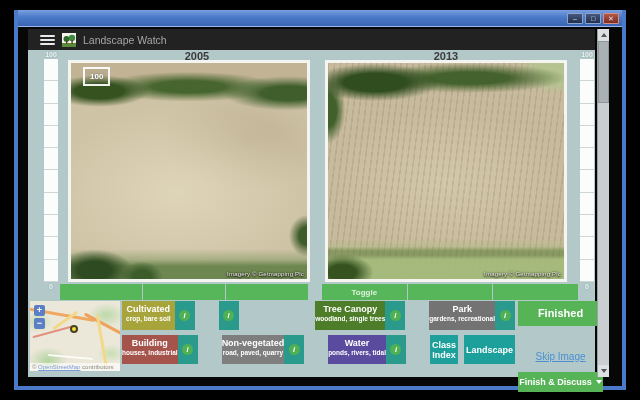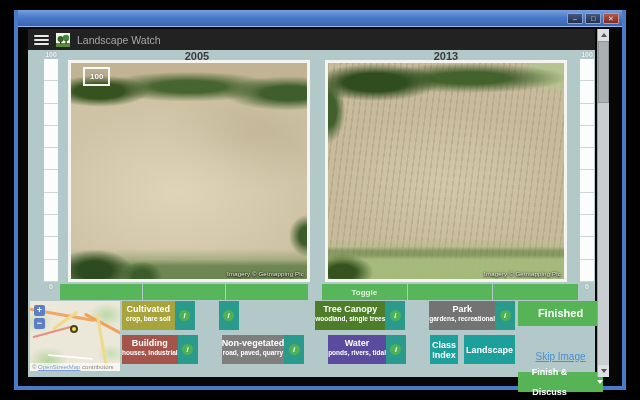--- a/index.html
+++ b/index.html
@@ -4,21 +4,21 @@
 <style>
   *{margin:0;padding:0;box-sizing:border-box;font-family:"Liberation Sans",sans-serif}
   html,body{background:#000}
   .canvas{position:relative;width:640px;height:400px;background:#000;overflow:hidden}
   .window{position:absolute;left:14px;top:10px;width:612px;height:380px;background:#070707;border:4px solid #4a7ac8;border-top:0}
   .titlebar{height:17px;background:linear-gradient(#7aa0e0,#4a7ac8 45%,#3a64b4);display:flex;align-items:center;justify-content:flex-end;gap:2px;padding:0 3px;border-bottom:1px solid #9ab8ea}
   .tb-btn{width:16px;height:11px;font-size:7px;line-height:9px;text-align:center;color:#d8e2f2;background:linear-gradient(#46587c,#22304c);border:1px solid #8ba4cf;border-radius:1px;cursor:default}
   .tb-btn.close{background:linear-gradient(#b25848,#7e2d22);border-color:#d49084}
   .win-body{position:relative;height:358px;background:#070707}
   .app-page{position:absolute;left:10px;top:2px;width:567px;height:348px;background:#b2c8c9}
-  .app-header{height:21px;background:#222;display:flex;align-items:center;gap:7px;padding:0 6px}
+  .app-header{height:21px;background:#222;display:flex;align-items:center;gap:7px;padding:0 12px}
   .burger{display:flex;flex-direction:column;gap:2px;width:15px;cursor:pointer}
   .burger span{height:2px;background:#e9e9e9;border-radius:1px}
   .app-title{color:#a6a6a6;font-size:10.5px}
   .main{position:relative;height:327px}
   .year{position:absolute;top:0;height:11px;font-size:11px;font-weight:bold;color:#3b3b3b;text-align:center;width:242px}
   .vscale{position:absolute;top:0;width:22px;text-align:center}
   .vscale .lbl{font-size:7px;font-weight:bold;color:#eef5f5;text-shadow:0 0 2px #86a0a0;height:9px;line-height:9px}
   .vscale .bar{margin:0 auto;width:14px;height:223px;cursor:pointer;background:repeating-linear-gradient(to bottom,#fbfdfd 0 21.3px,#ccd6d6 21.3px 22.3px)}
   .photo{position:absolute;top:10px;width:242px;height:222px;border:3px solid #f4f4f1}
   #photo2005{left:40px;background-color:#cfc3a6;background-image:
@@ -71,21 +71,21 @@
   .cls{flex:1;color:#fff;text-align:center;padding-top:3px;cursor:pointer;overflow:hidden}
   .cls .t{font-size:9px;font-weight:bold;line-height:11px;white-space:nowrap}
   .cls .s{font-size:6.5px;font-weight:bold;line-height:8px;white-space:nowrap}
   .info{width:20px;display:flex;align-items:center;justify-content:center;cursor:pointer}
   .ic{width:11px;height:11px;border-radius:50%;color:#fff;font-size:7.5px;font-weight:bold;font-style:italic;text-align:center;line-height:11px}
   .duo{flex:1;display:flex;gap:6px}
   .sq{flex:1;color:#fff;font-size:9px;font-weight:bold;display:flex;align-items:center;justify-content:center;text-align:center;line-height:10px;cursor:pointer;padding:0 2px}
   .right-col{position:absolute;left:490px;top:251px;width:85px;text-align:center}
   .btn-finished{height:25px;color:#fff;font-size:11px;font-weight:bold;line-height:25px;cursor:pointer}
   .skip{display:inline-block;margin-top:9px;font-size:10px;text-decoration:underline;cursor:pointer}
-  .btn-fd{margin-top:8px;height:20px;color:#fff;font-size:9px;font-weight:bold;line-height:20px;cursor:pointer;display:flex;align-items:center;justify-content:center;gap:16px}
+  .btn-fd{margin-top:8px;height:20px;color:#fff;font-size:9px;font-weight:bold;line-height:20px;cursor:pointer;display:flex;align-items:center;justify-content:center;gap:4px}
   .caret{width:0;height:0;border-left:3.5px solid transparent;border-right:3.5px solid transparent;border-top:4px solid #fff}
   .scrollbar{position:absolute;left:579px;top:2px;width:12px;height:348px;background:#c9ced1;border-left:1px solid #9aa0a4}
   .sb-btn{height:12px;background:#dde0e2;display:flex;align-items:center;justify-content:center;cursor:pointer}
   .sb-btn.down{position:absolute;bottom:0;left:0;right:0}
   .tri-up{width:0;height:0;border-left:3px solid transparent;border-right:3px solid transparent;border-bottom:4px solid #555}
   .tri-down{width:0;height:0;border-left:3px solid transparent;border-right:3px solid transparent;border-top:4px solid #555}
   .sb-thumb{height:62px;background:#aab1b5;border:1px solid #8f969a;cursor:pointer}
 </style>
 </head>
 <body>

